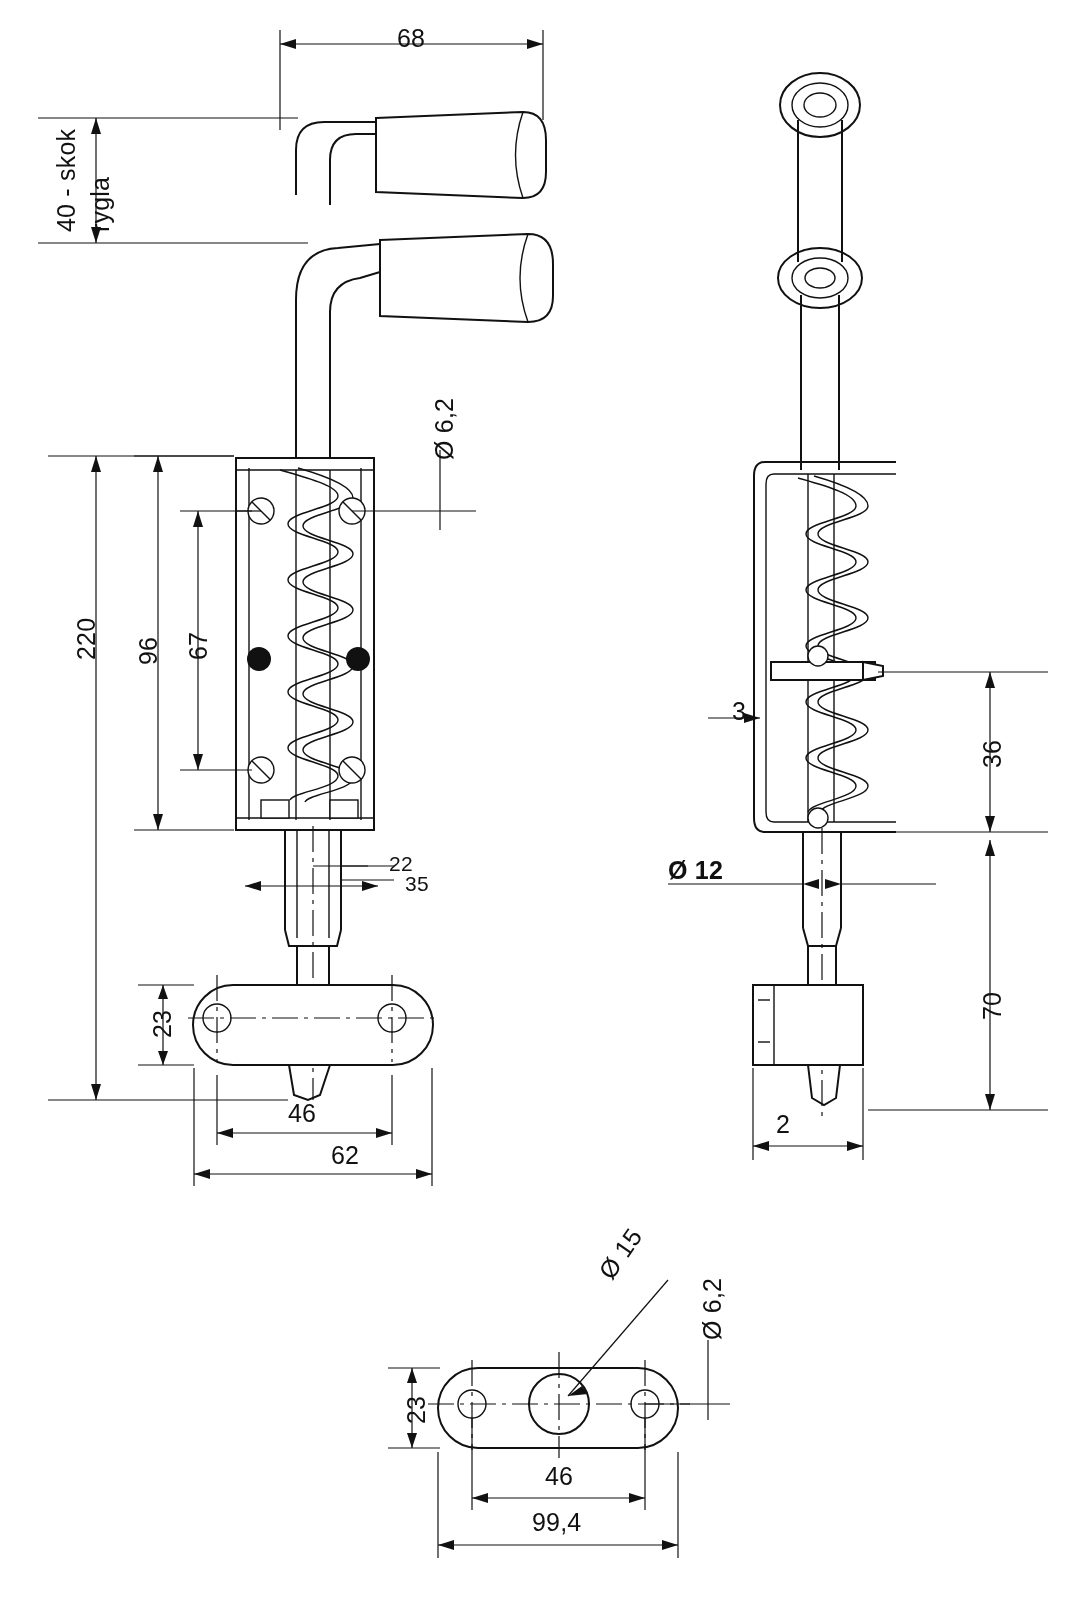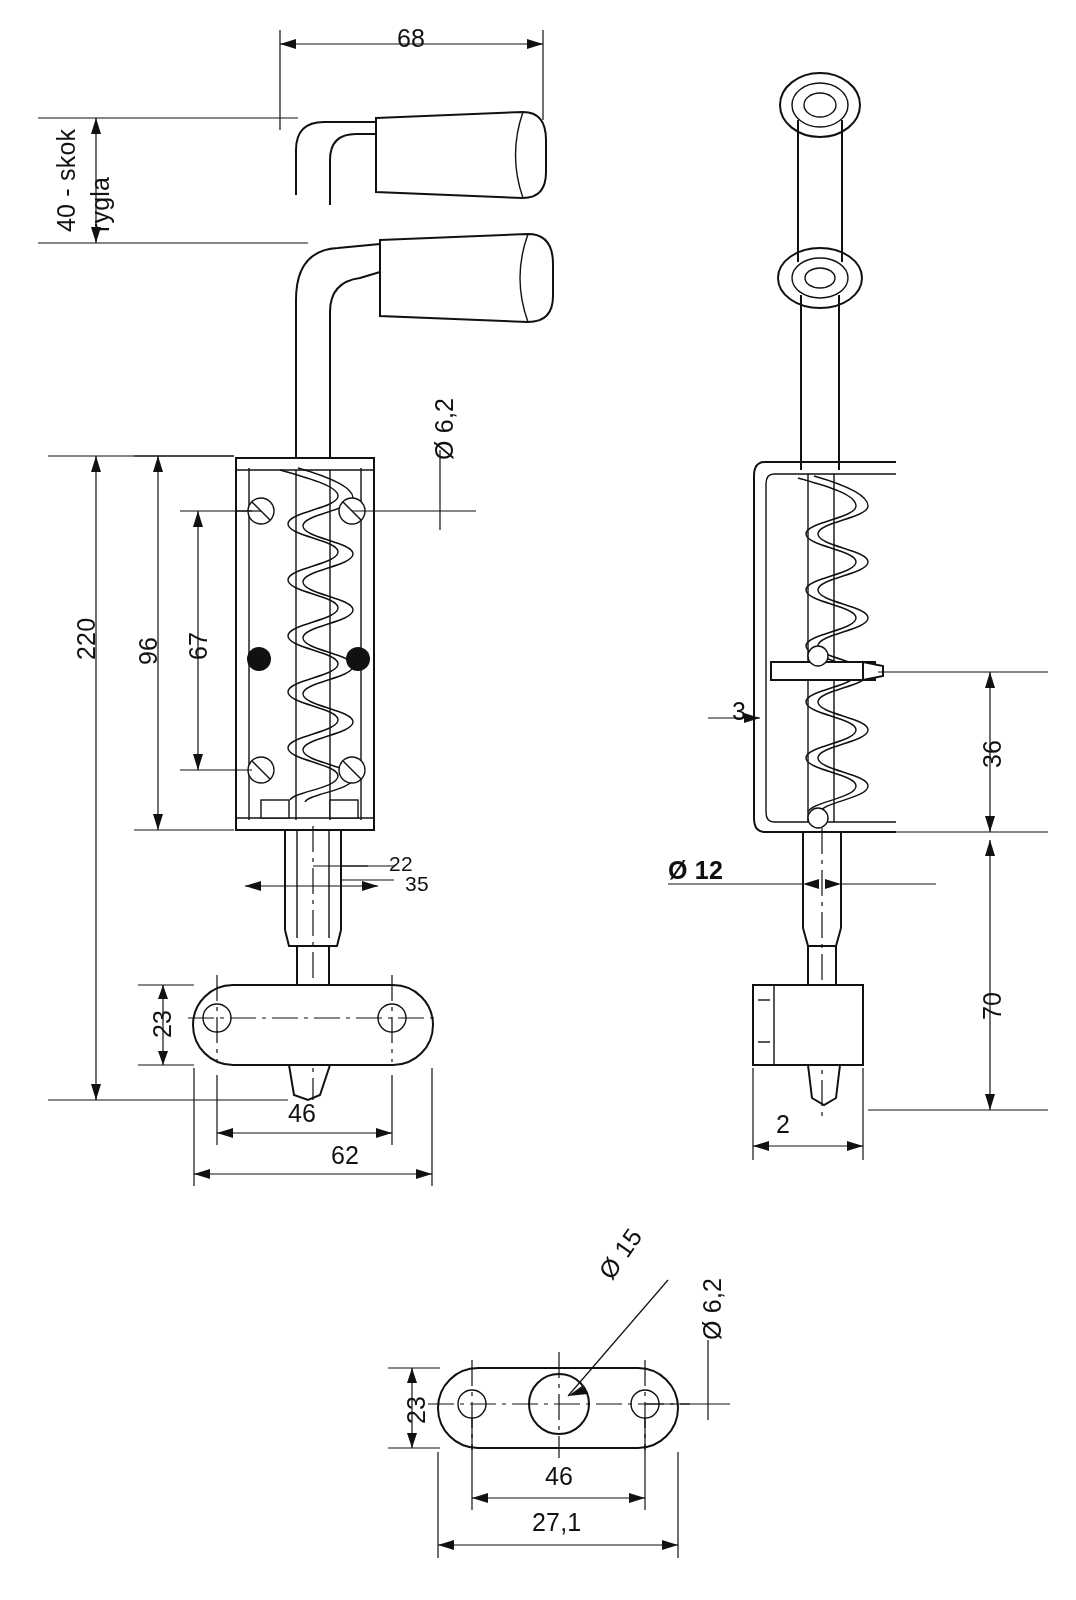--- a/index.html
+++ b/index.html
@@ -290,15 +290,15 @@
 <span class="lbl" style="left:724px;top:697px;">3</span>
 <span class="lbl vert" style="left:970px;top:768px;transform:rotate(-90deg);">36</span>
 <span class="lbl" style="left:660px;top:856px;font-weight:bold;">Ø 12</span>
 <span class="lbl vert" style="left:970px;top:1020px;transform:rotate(-90deg);">70</span>
 <span class="lbl" style="left:768px;top:1110px;">2</span>
 
 <span class="lbl" style="left:585px;top:1268px;transform:rotate(-55deg);transform-origin:left top;">Ø 15</span>
 <span class="lbl vert" style="left:690px;top:1340px;transform:rotate(-90deg);">Ø 6,2</span>
 <span class="lbl vert" style="left:394px;top:1424px;transform:rotate(-90deg);">23</span>
 <span class="lbl" style="left:537px;top:1462px;">46</span>
-<span class="lbl" style="left:524px;top:1508px;">27,1</span>
+<span class="lbl" style="left:524px;top:1508px;">99,4</span>
 
 </div>
 
 </body></html>

